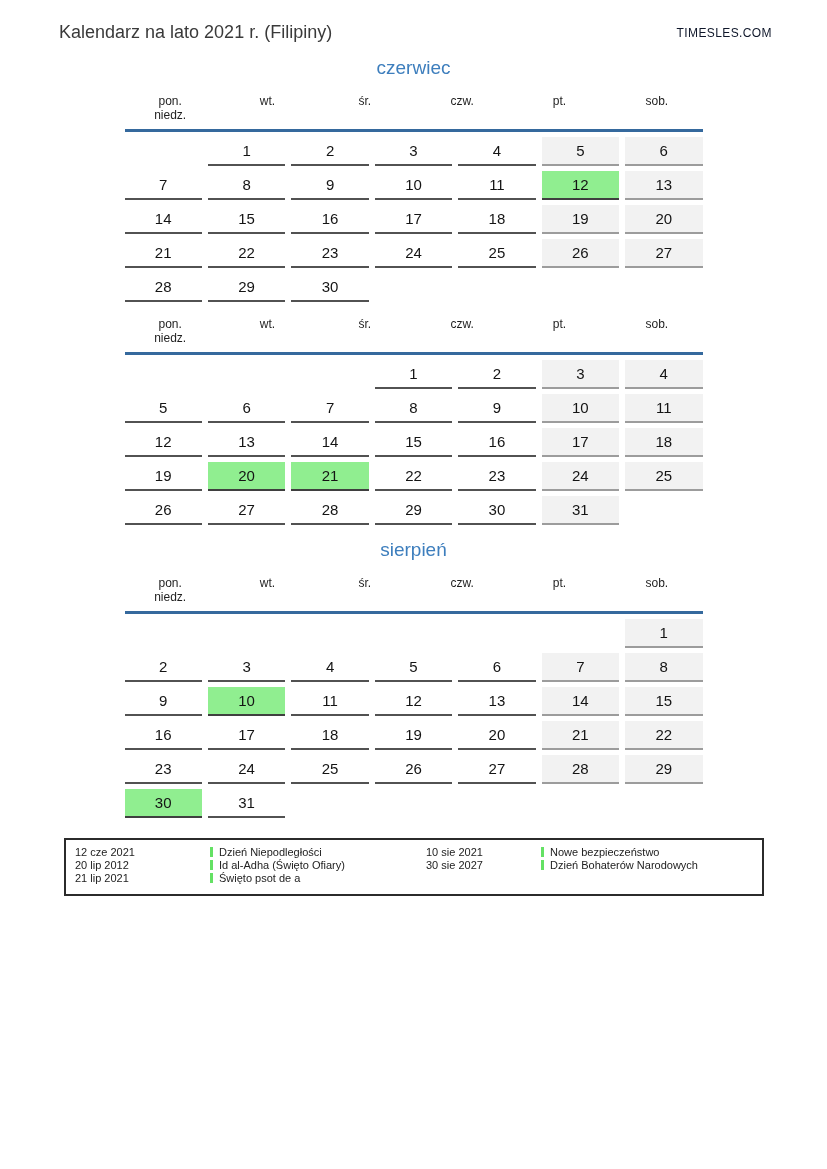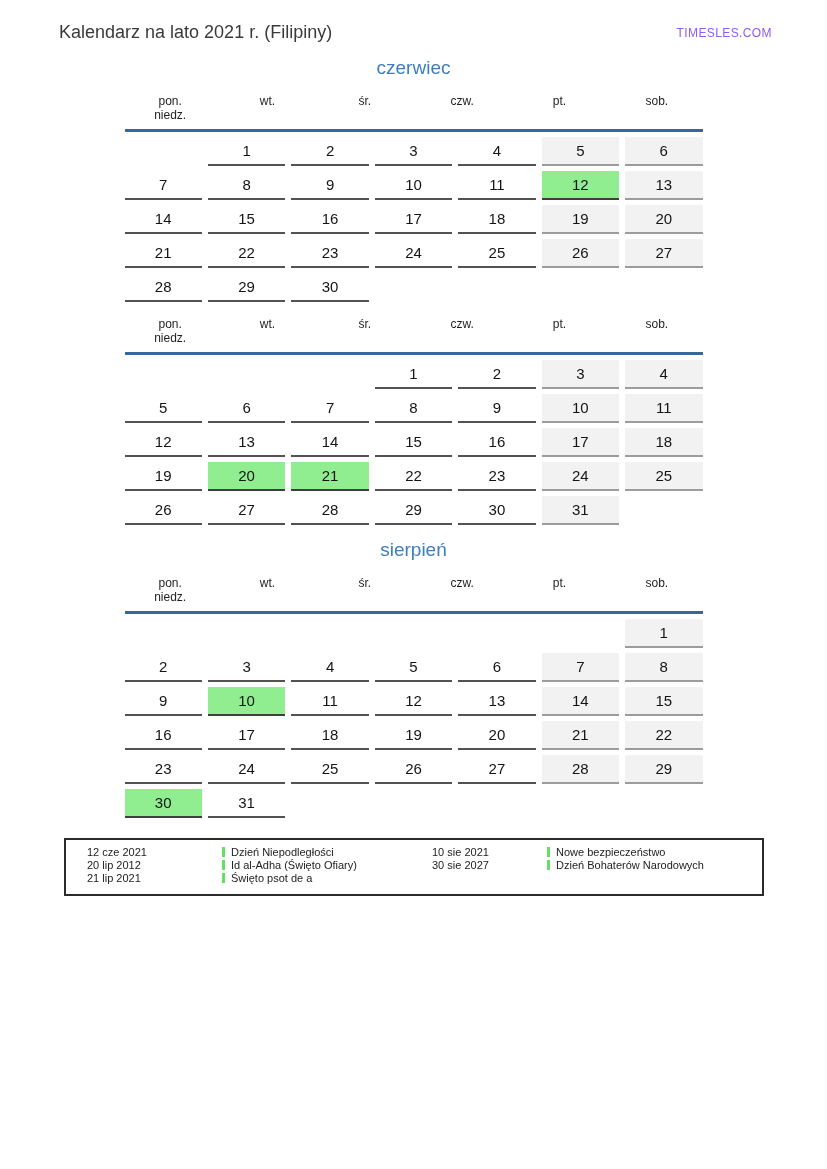--- a/index.html
+++ b/index.html
@@ -8,21 +8,21 @@
     width:827px; height:1169px; margin:0 auto; background:#ffffff;
     position:relative; overflow:hidden;
   }
   
   .header {
     display:flex; justify-content:space-between; align-items:flex-start;
     padding:22px 55px 0 59px;
   }
   .page-title { font-size:18px; color:#3a3a3a; font-weight:400; }
   .site-link {
-    font-size:12px; color:#8b5cf6; text-decoration:none;
+    font-size:12px; color:#0f172a; text-decoration:none;
     letter-spacing:0.4px; margin-top:4px; cursor:pointer;
   }
   
   .month { margin-top:10px; }
   .month.first { }
   .month-title {
     text-align:center; color:#3d7ebd; font-size:19px; font-weight:400;
     margin:14px 0 0 0;
   }
   .cal { width:578px; margin:15px auto 0 auto; }
@@ -40,21 +40,21 @@
     display:flex; align-items:center; justify-content:center;
     font-size:15px; color:#141414;
     border-bottom:2px solid #525252; background:#ffffff;
   }
   .day.weekend { background:#f2f2f2; border-bottom-color:#9c9c9c; }
   .day.holiday { background:#90ee90; border-bottom-color:#3f3f3f; }
   .day.empty { border-bottom:none; background:transparent; }
   
   .legend {
     margin:20px 0 8px 64px; width:700px; box-sizing:border-box;
-    border:2px solid #2b2b2b; display:flex; padding:6px 0 9px 12px;
+    border:2px solid #2b2b2b; display:flex; padding:6px 0 9px 0;
   }
   .legend-col { width:50%; }
   .legend-row { display:flex; font-size:11px; line-height:13px; color:#222222; }
   .legend-date { width:135px; flex:none; padding-left:9px; }
   .legend-col.right .legend-date { width:115px; padding-left:12px; }
   .legend-name { flex:1; }
   .marker {
     display:inline-block; width:3px; height:10px; background:#64e164;
     margin-right:6px; vertical-align:-1px;
   }

